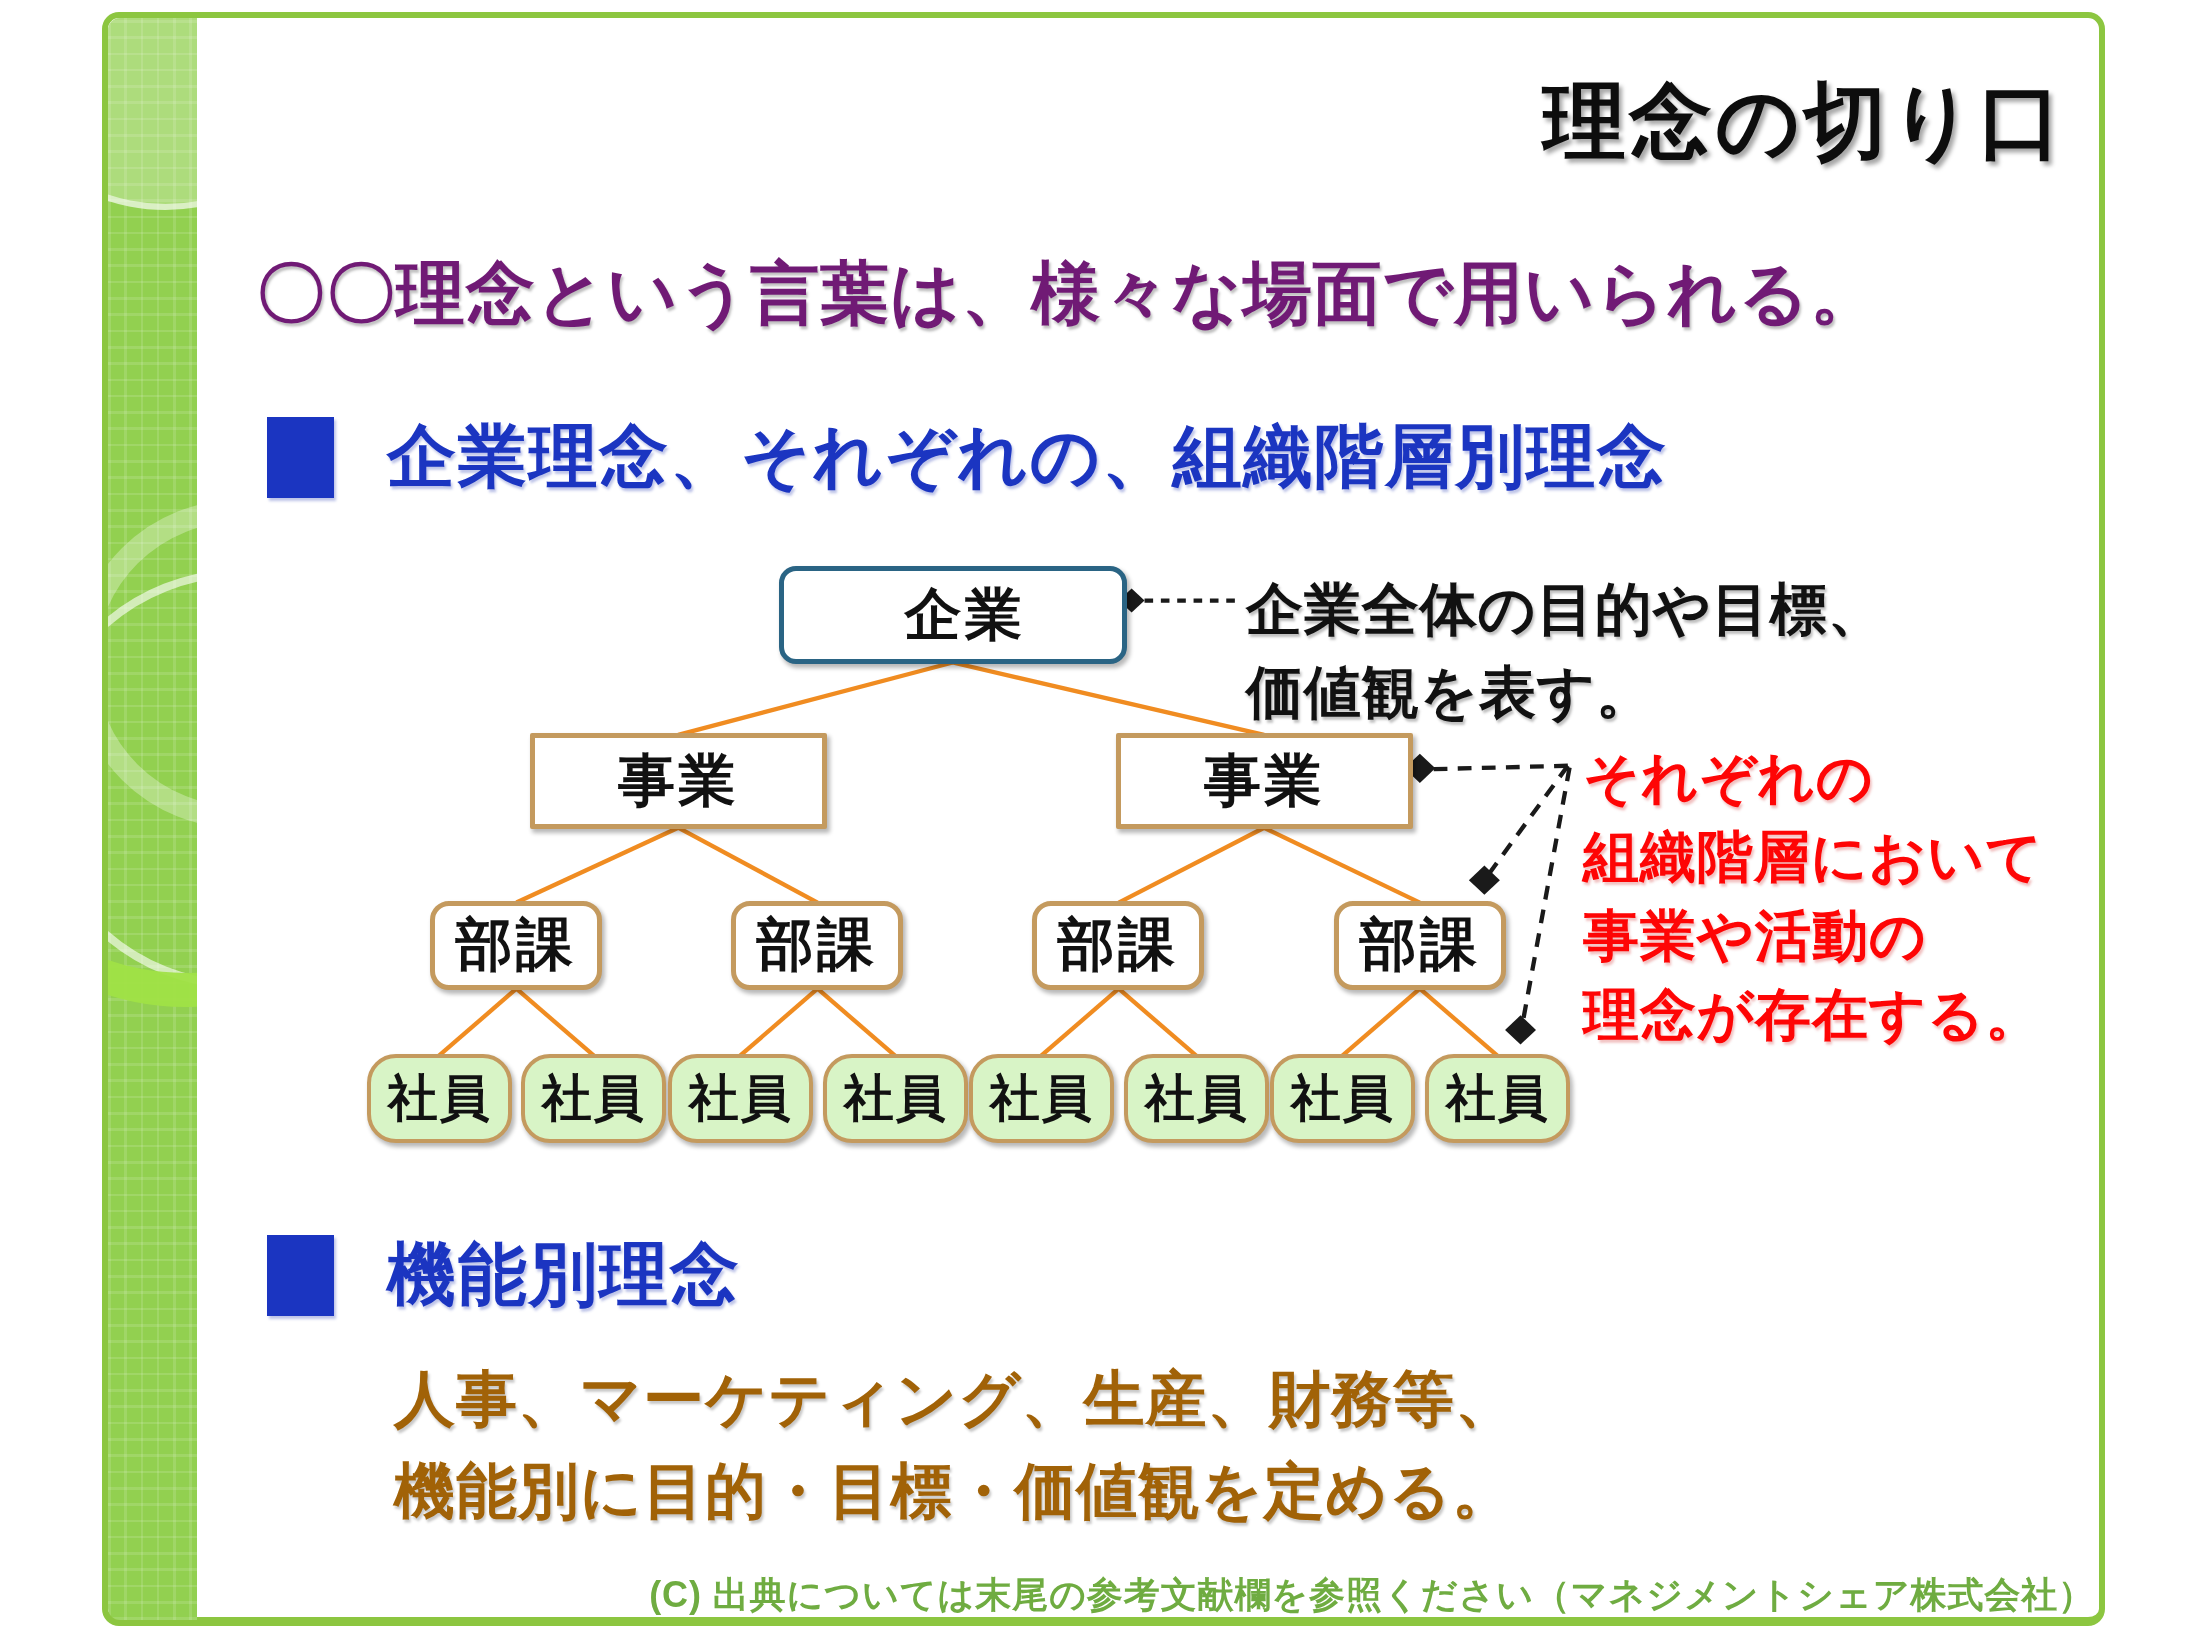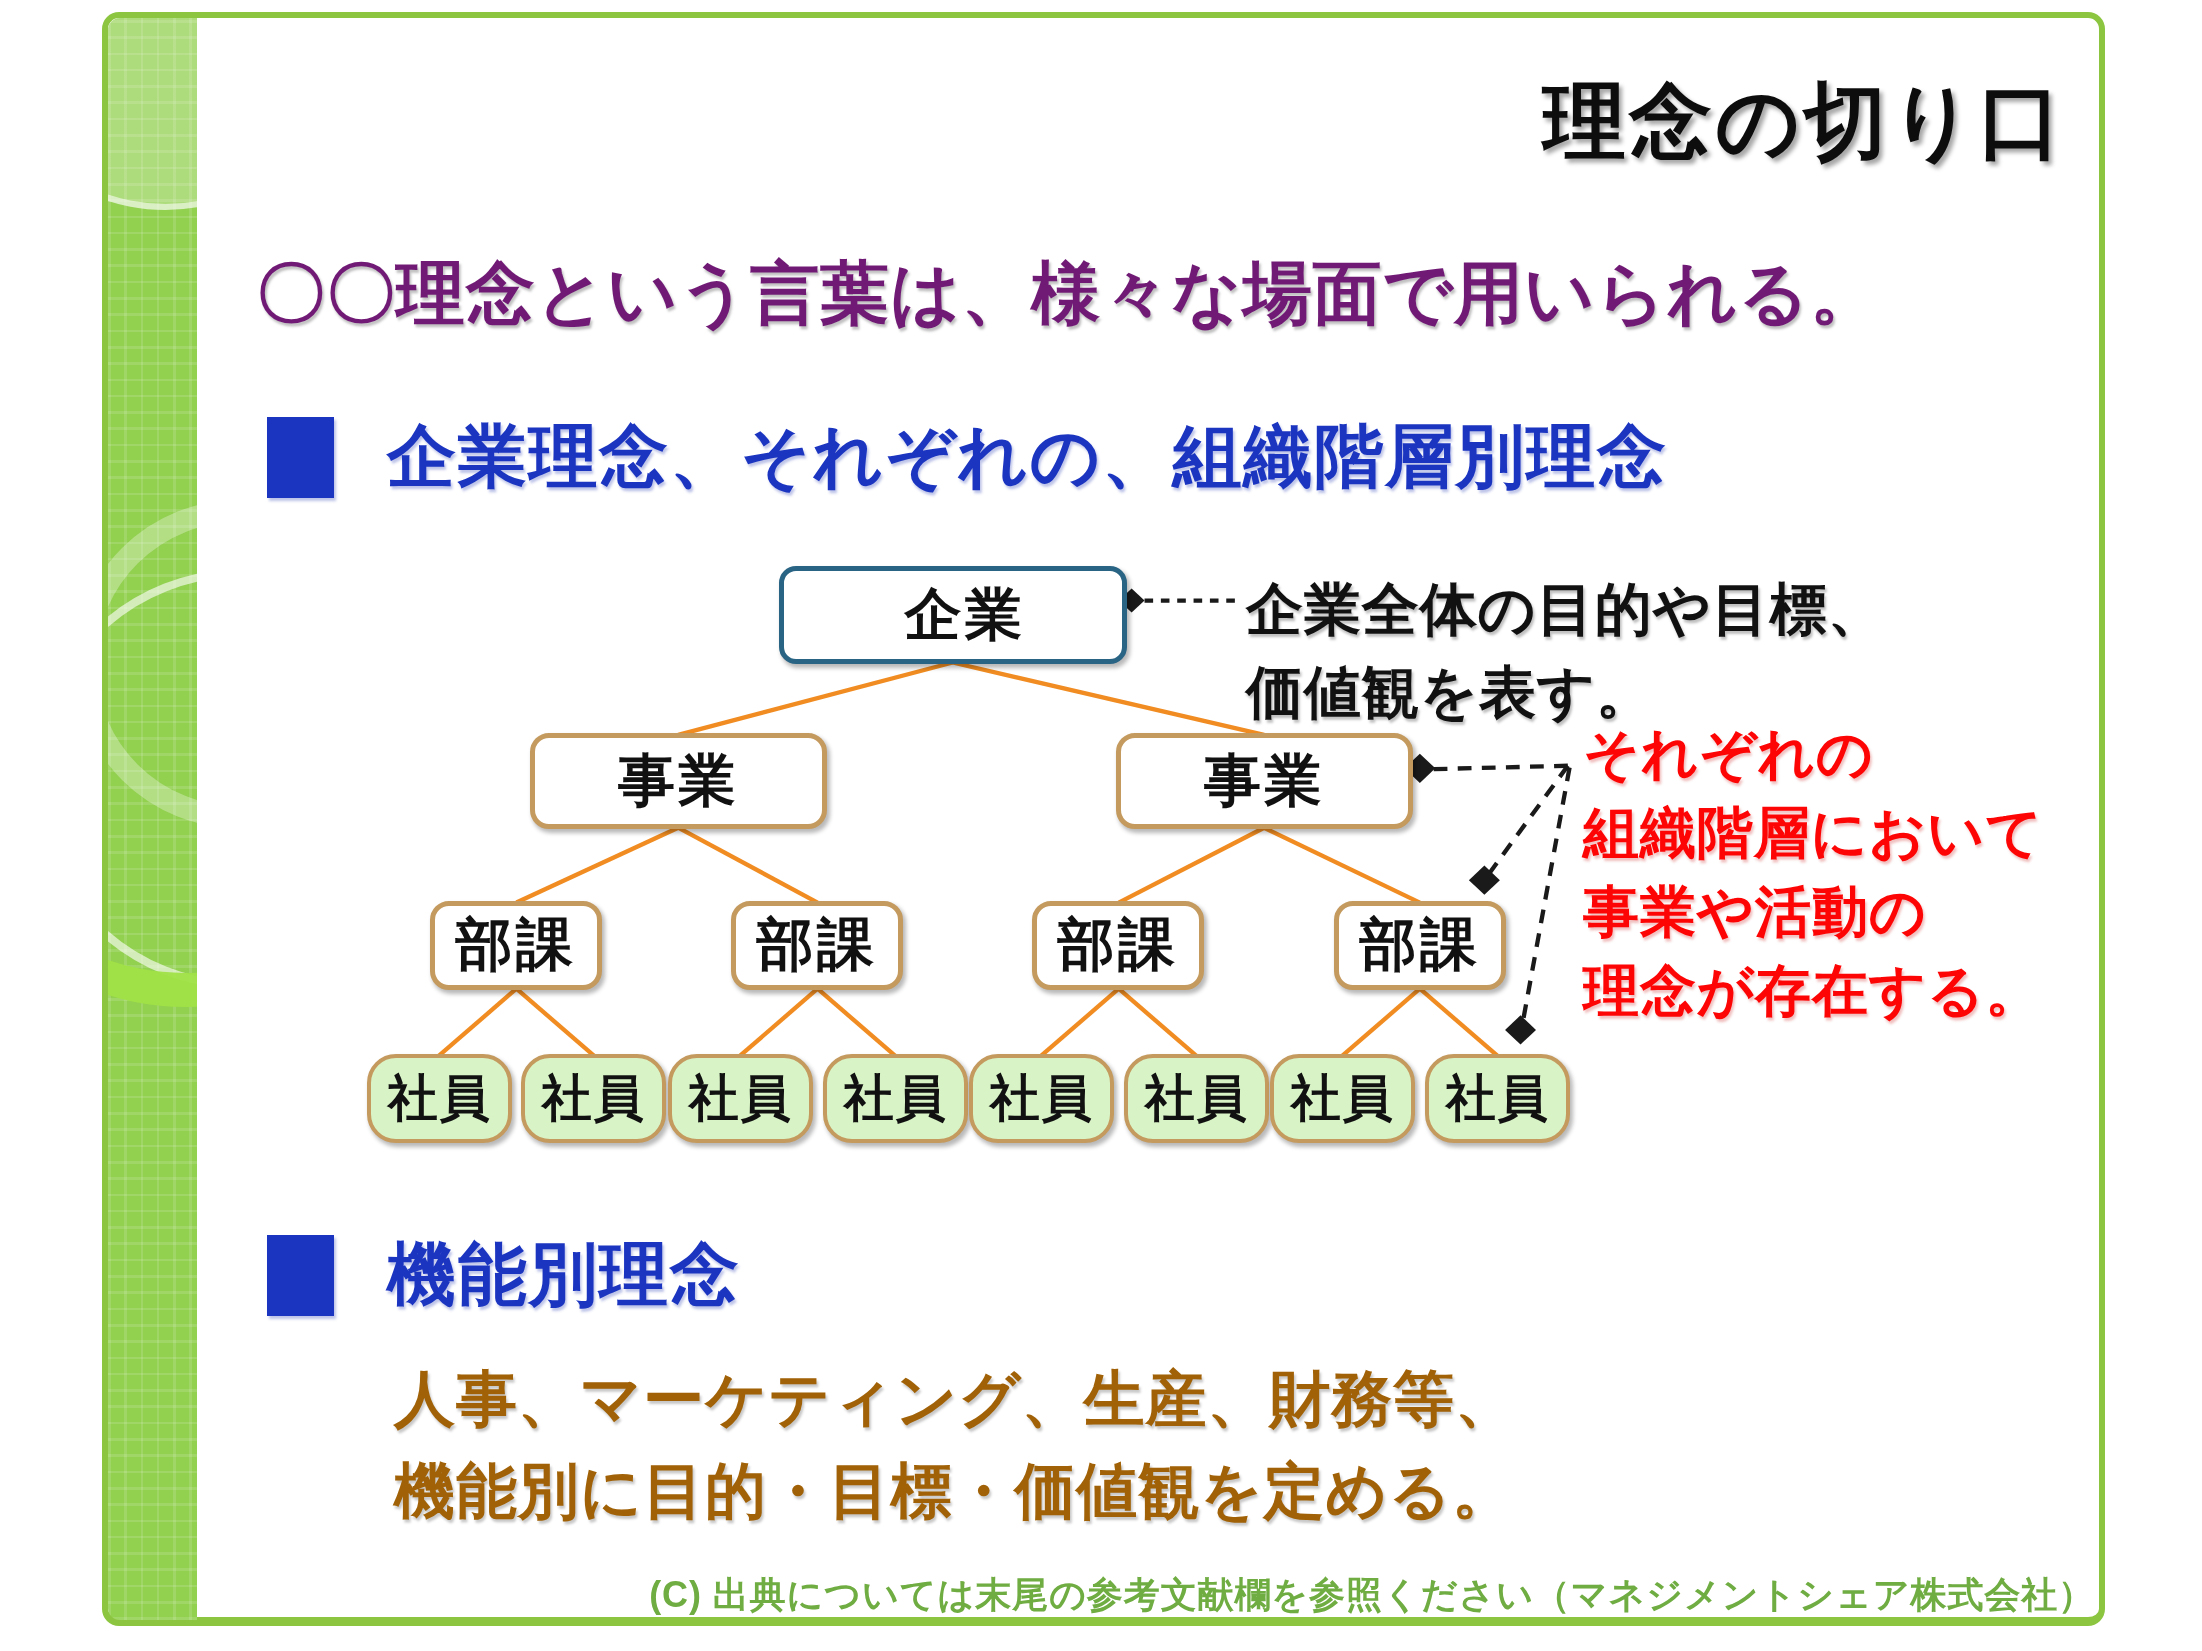--- a/index.html
+++ b/index.html
@@ -61,30 +61,30 @@
   }
 
   
   .diagram-svg{position:absolute;left:0;top:0;width:2203px;height:1652px;}
   .node{
     position:absolute;display:flex;align-items:center;justify-content:center;
     background:#ffffff;font-weight:bold;color:#111;box-sizing:border-box;
     box-shadow:2.6px 3.4px 4.3px rgba(0,0,0,.28);letter-spacing:3.4px;
   }
   .node.kigyo{border:5.2px solid #2A6484;border-radius:17px;font-size:57px;padding-left:24px;}
-  .node.jigyo{border:5.2px solid #C49A5E;border-radius:19px;font-size:57px;}
+  .node.jigyo{border:5.2px solid #C49A5E;border-radius:2px;font-size:57px;}
   .node.buka{border:5.2px solid #C49A5E;border-radius:19px;font-size:57px;}
   .node.shain{border:4.3px solid #C49A5E;border-radius:29px;background:#D8F4C6;font-size:50px;letter-spacing:1.7px;}
   .note-black{
     position:absolute;left:1246px;top:568px;
     font-size:57px;font-weight:bold;color:#111;line-height:83px;letter-spacing:0.9px;
     text-shadow:1.7px 2.6px 2.6px rgba(0,0,0,.25);
   }
   .note-red{
-    position:absolute;left:1583px;top:714px;
+    position:absolute;left:1583px;top:738px;
     font-size:56px;font-weight:bold;color:#FE0505;line-height:79px;letter-spacing:0.9px;
     text-shadow:1.7px 2.6px 2.6px rgba(200,0,0,.25);
   }
   .footer-credit{
     position:absolute;right:108px;top:1571px;
     font-size:36px;font-weight:bold;color:#6FAC41;letter-spacing:0.9px;
   }
 </style>
 </head>
 <body>

